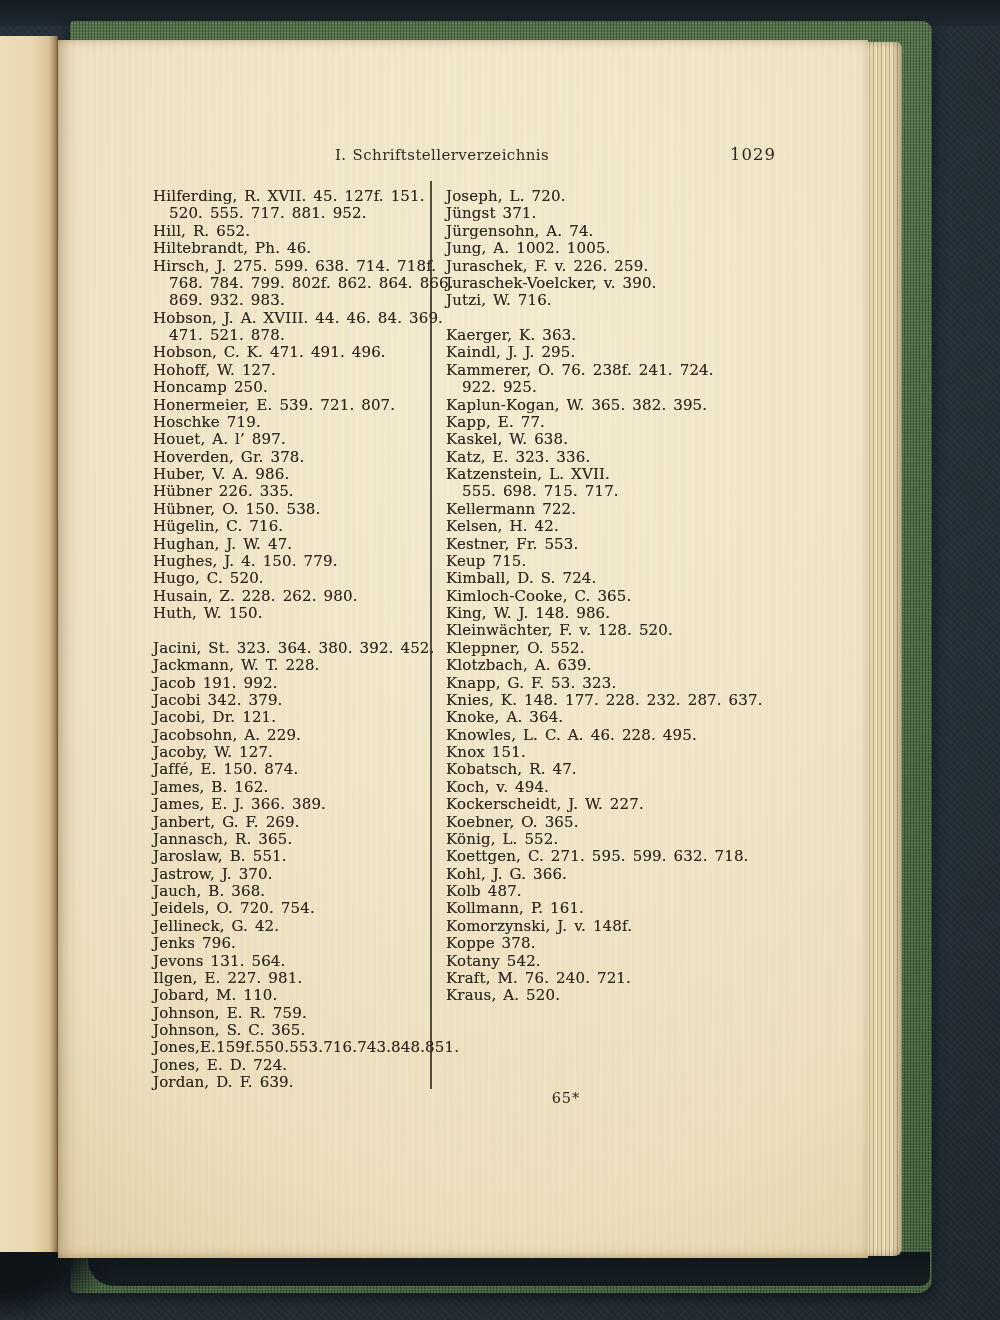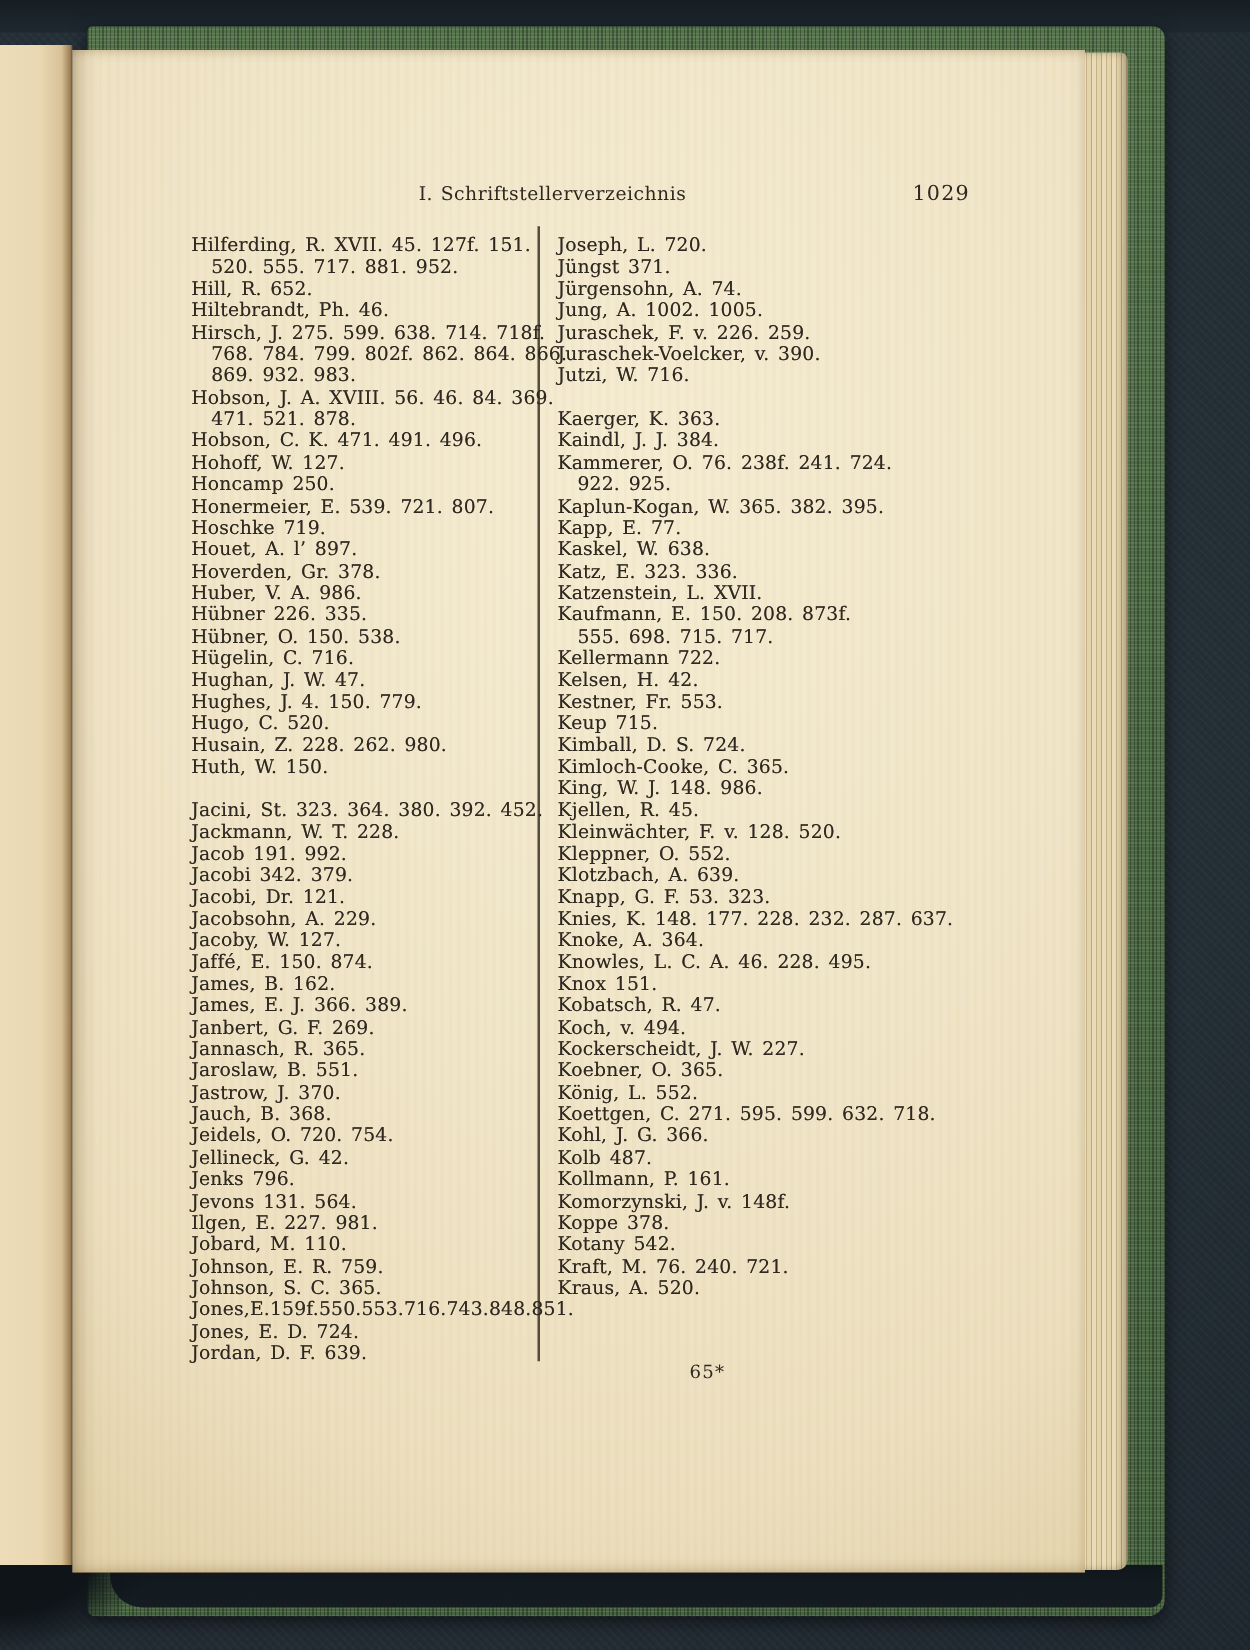--- a/index.html
+++ b/index.html
@@ -91,21 +91,21 @@
 
     <div class="divider"></div>
     <div class="col col-left" id="col-left">
         <div class="line">Hilferding, R. XVII. 45. 127f. 151.</div>
         <div class="line indent">520. 555. 717. 881. 952.</div>
         <div class="line">Hill, R. 652.</div>
         <div class="line">Hiltebrandt, Ph. 46.</div>
         <div class="line">Hirsch, J. 275. 599. 638. 714. 718f.</div>
         <div class="line indent">768. 784. 799. 802f. 862. 864. 866.</div>
         <div class="line indent">869. 932. 983.</div>
-        <div class="line">Hobson, J. A. XVIII. 56. 46. 84. 369.</div>
+        <div class="line">Hobson, J. A. XVIII. 44. 46. 84. 369.</div>
         <div class="line indent">471. 521. 878.</div>
         <div class="line">Hobson, C. K. 471. 491. 496.</div>
         <div class="line">Hohoff, W. 127.</div>
         <div class="line">Honcamp 250.</div>
         <div class="line">Honermeier, E. 539. 721. 807.</div>
         <div class="line">Hoschke 719.</div>
         <div class="line">Houet, A. l’ 897.</div>
         <div class="line">Hoverden, Gr. 378.</div>
         <div class="line">Huber, V. A. 986.</div>
         <div class="line">Hübner 226. 335.</div>
@@ -147,38 +147,36 @@
     <div class="col col-right" id="col-right">
         <div class="line">Joseph, L. 720.</div>
         <div class="line">Jüngst 371.</div>
         <div class="line">Jürgensohn, A. 74.</div>
         <div class="line">Jung, A. 1002. 1005.</div>
         <div class="line">Juraschek, F. v. 226. 259.</div>
         <div class="line">Juraschek-Voelcker, v. 390.</div>
         <div class="line">Jutzi, W. 716.</div>
         <div class="line gap"></div>
         <div class="line">Kaerger, K. 363.</div>
-        <div class="line">Kaindl, J. J. 384.</div>
+        <div class="line">Kaindl, J. J. 295.</div>
         <div class="line">Kammerer, O. 76. 238f. 241. 724.</div>
         <div class="line indent">922. 925.</div>
         <div class="line">Kaplun-Kogan, W. 365. 382. 395.</div>
         <div class="line">Kapp, E. 77.</div>
         <div class="line">Kaskel, W. 638.</div>
         <div class="line">Katz, E. 323. 336.</div>
         <div class="line">Katzenstein, L. XVII.</div>
-        <div class="line">Kaufmann, E. 150. 208. 873f.</div>
         <div class="line indent">555. 698. 715. 717.</div>
         <div class="line">Kellermann 722.</div>
         <div class="line">Kelsen, H. 42.</div>
         <div class="line">Kestner, Fr. 553.</div>
         <div class="line">Keup 715.</div>
         <div class="line">Kimball, D. S. 724.</div>
         <div class="line">Kimloch-Cooke, C. 365.</div>
         <div class="line">King, W. J. 148. 986.</div>
-        <div class="line">Kjellen, R. 45.</div>
         <div class="line">Kleinwächter, F. v. 128. 520.</div>
         <div class="line">Kleppner, O. 552.</div>
         <div class="line">Klotzbach, A. 639.</div>
         <div class="line">Knapp, G. F. 53. 323.</div>
         <div class="line">Knies, K. 148. 177. 228. 232. 287. 637.</div>
         <div class="line">Knoke, A. 364.</div>
         <div class="line">Knowles, L. C. A. 46. 228. 495.</div>
         <div class="line">Knox 151.</div>
         <div class="line">Kobatsch, R. 47.</div>
         <div class="line">Koch, v. 494.</div>

